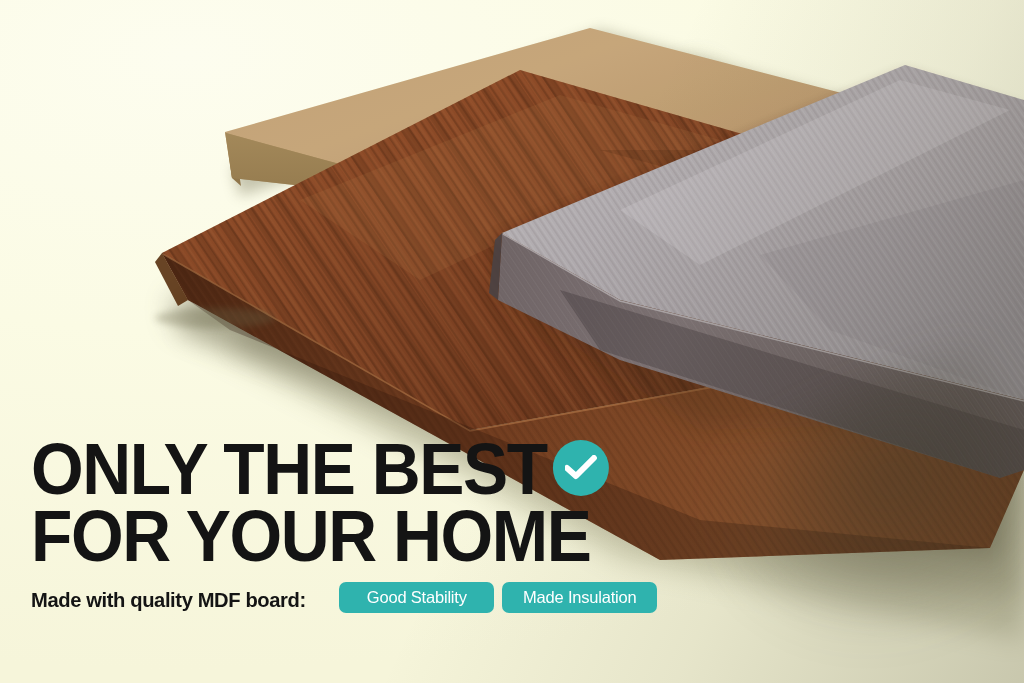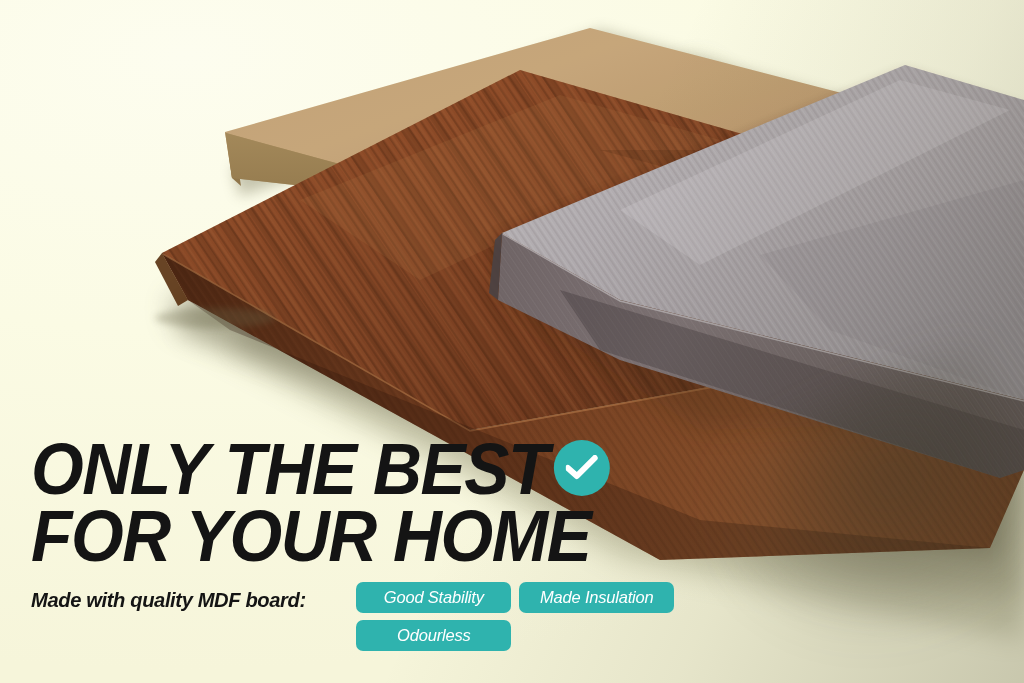--- a/index.html
+++ b/index.html
@@ -36,21 +36,20 @@
   }
 
   
   #boards { position:absolute; left:0; top:0; width:1024px; height:683px; }
   #boards svg { position:absolute; left:0; top:0; }
 
   
   #copy {
     position:absolute; left:31px; top:436px; width:700px;
     z-index:40;
-    font-style:italic;
   }
   .headline {
     font-family:"Liberation Sans", sans-serif;
     font-weight:bold;
     font-size:72px;
     line-height:0.93;
     letter-spacing:-1.5px;
     color:#141414;
     white-space:nowrap;
     transform:scaleX(0.94);
@@ -67,21 +66,21 @@
     top:-7px;
     margin-left:8px;
     transform:scaleX(1.064);
   }
   .check-badge svg { position:absolute; left:12px; top:15px; }
 
   .subline {
     margin-top:12px;
     display:flex;
     align-items:flex-start;
-    gap:17px;
+    gap:0;
   }
   .sub-label {
     font-weight:bold;
     font-size:21px;
     letter-spacing:-0.4px;
     color:#141414;
     white-space:nowrap;
     padding-top:6px;
     transform:scaleX(0.96);
     transform-origin:left center;
@@ -271,18 +270,17 @@
         </span>
       </span>
       <span class="row">FOR YOUR HOME</span>
     </div>
 
     <div class="subline">
       <div class="sub-label">Made with quality MDF board:</div>
       <div class="badge-grid">
         <div class="badge">Good Stability</div>
         <div class="badge">Made Insulation</div>
-        <div class="badge">Odourless</div>
       </div>
     </div>
 
   </div>
 </div>
 
 </body></html>

